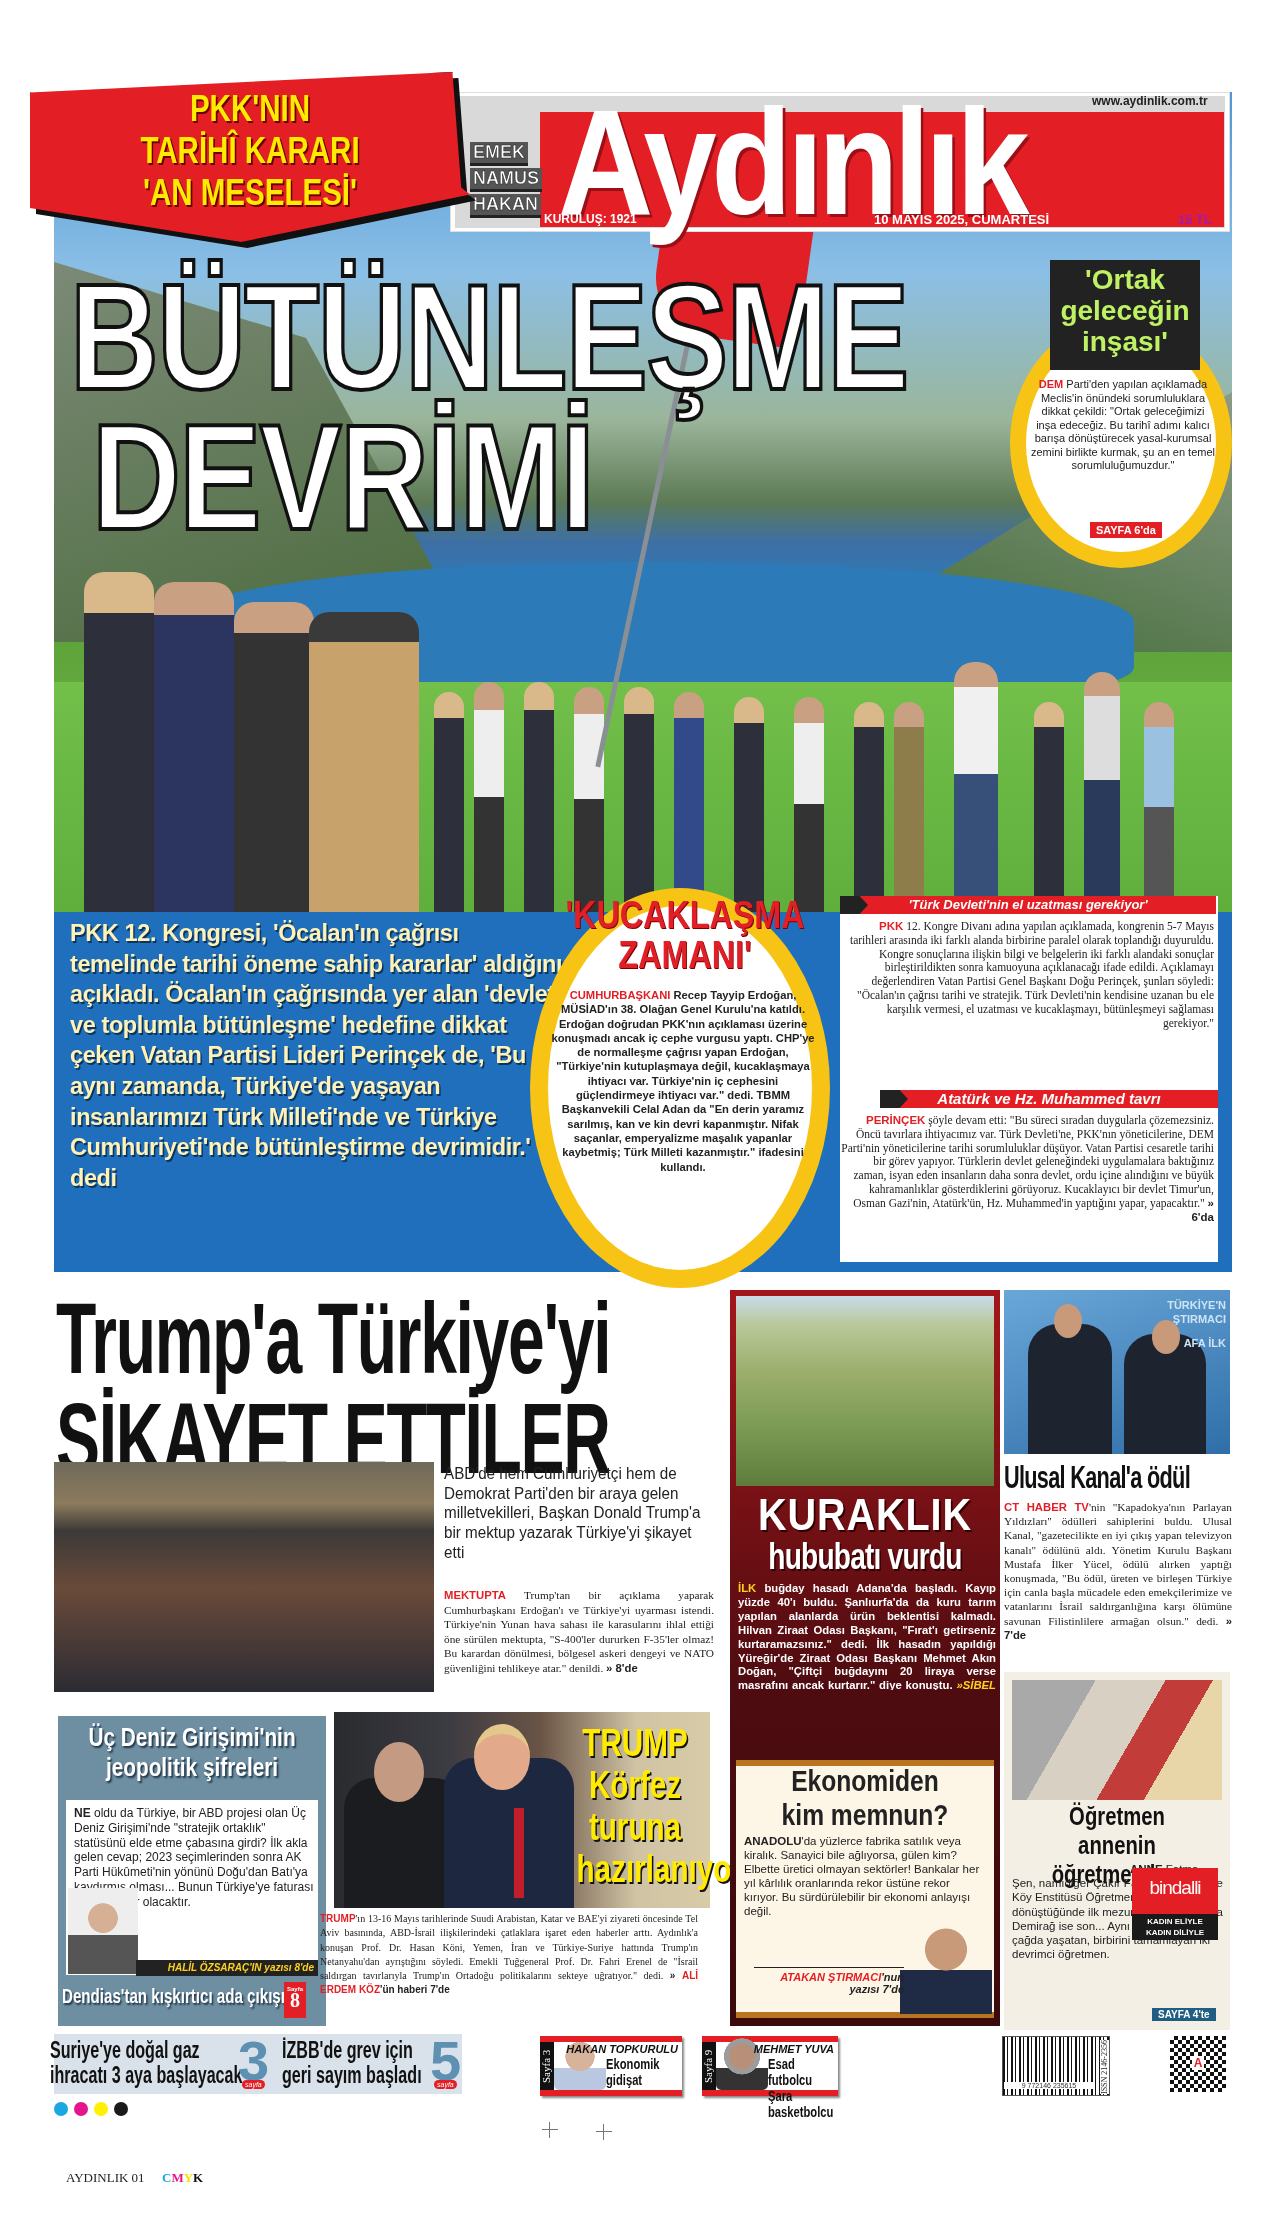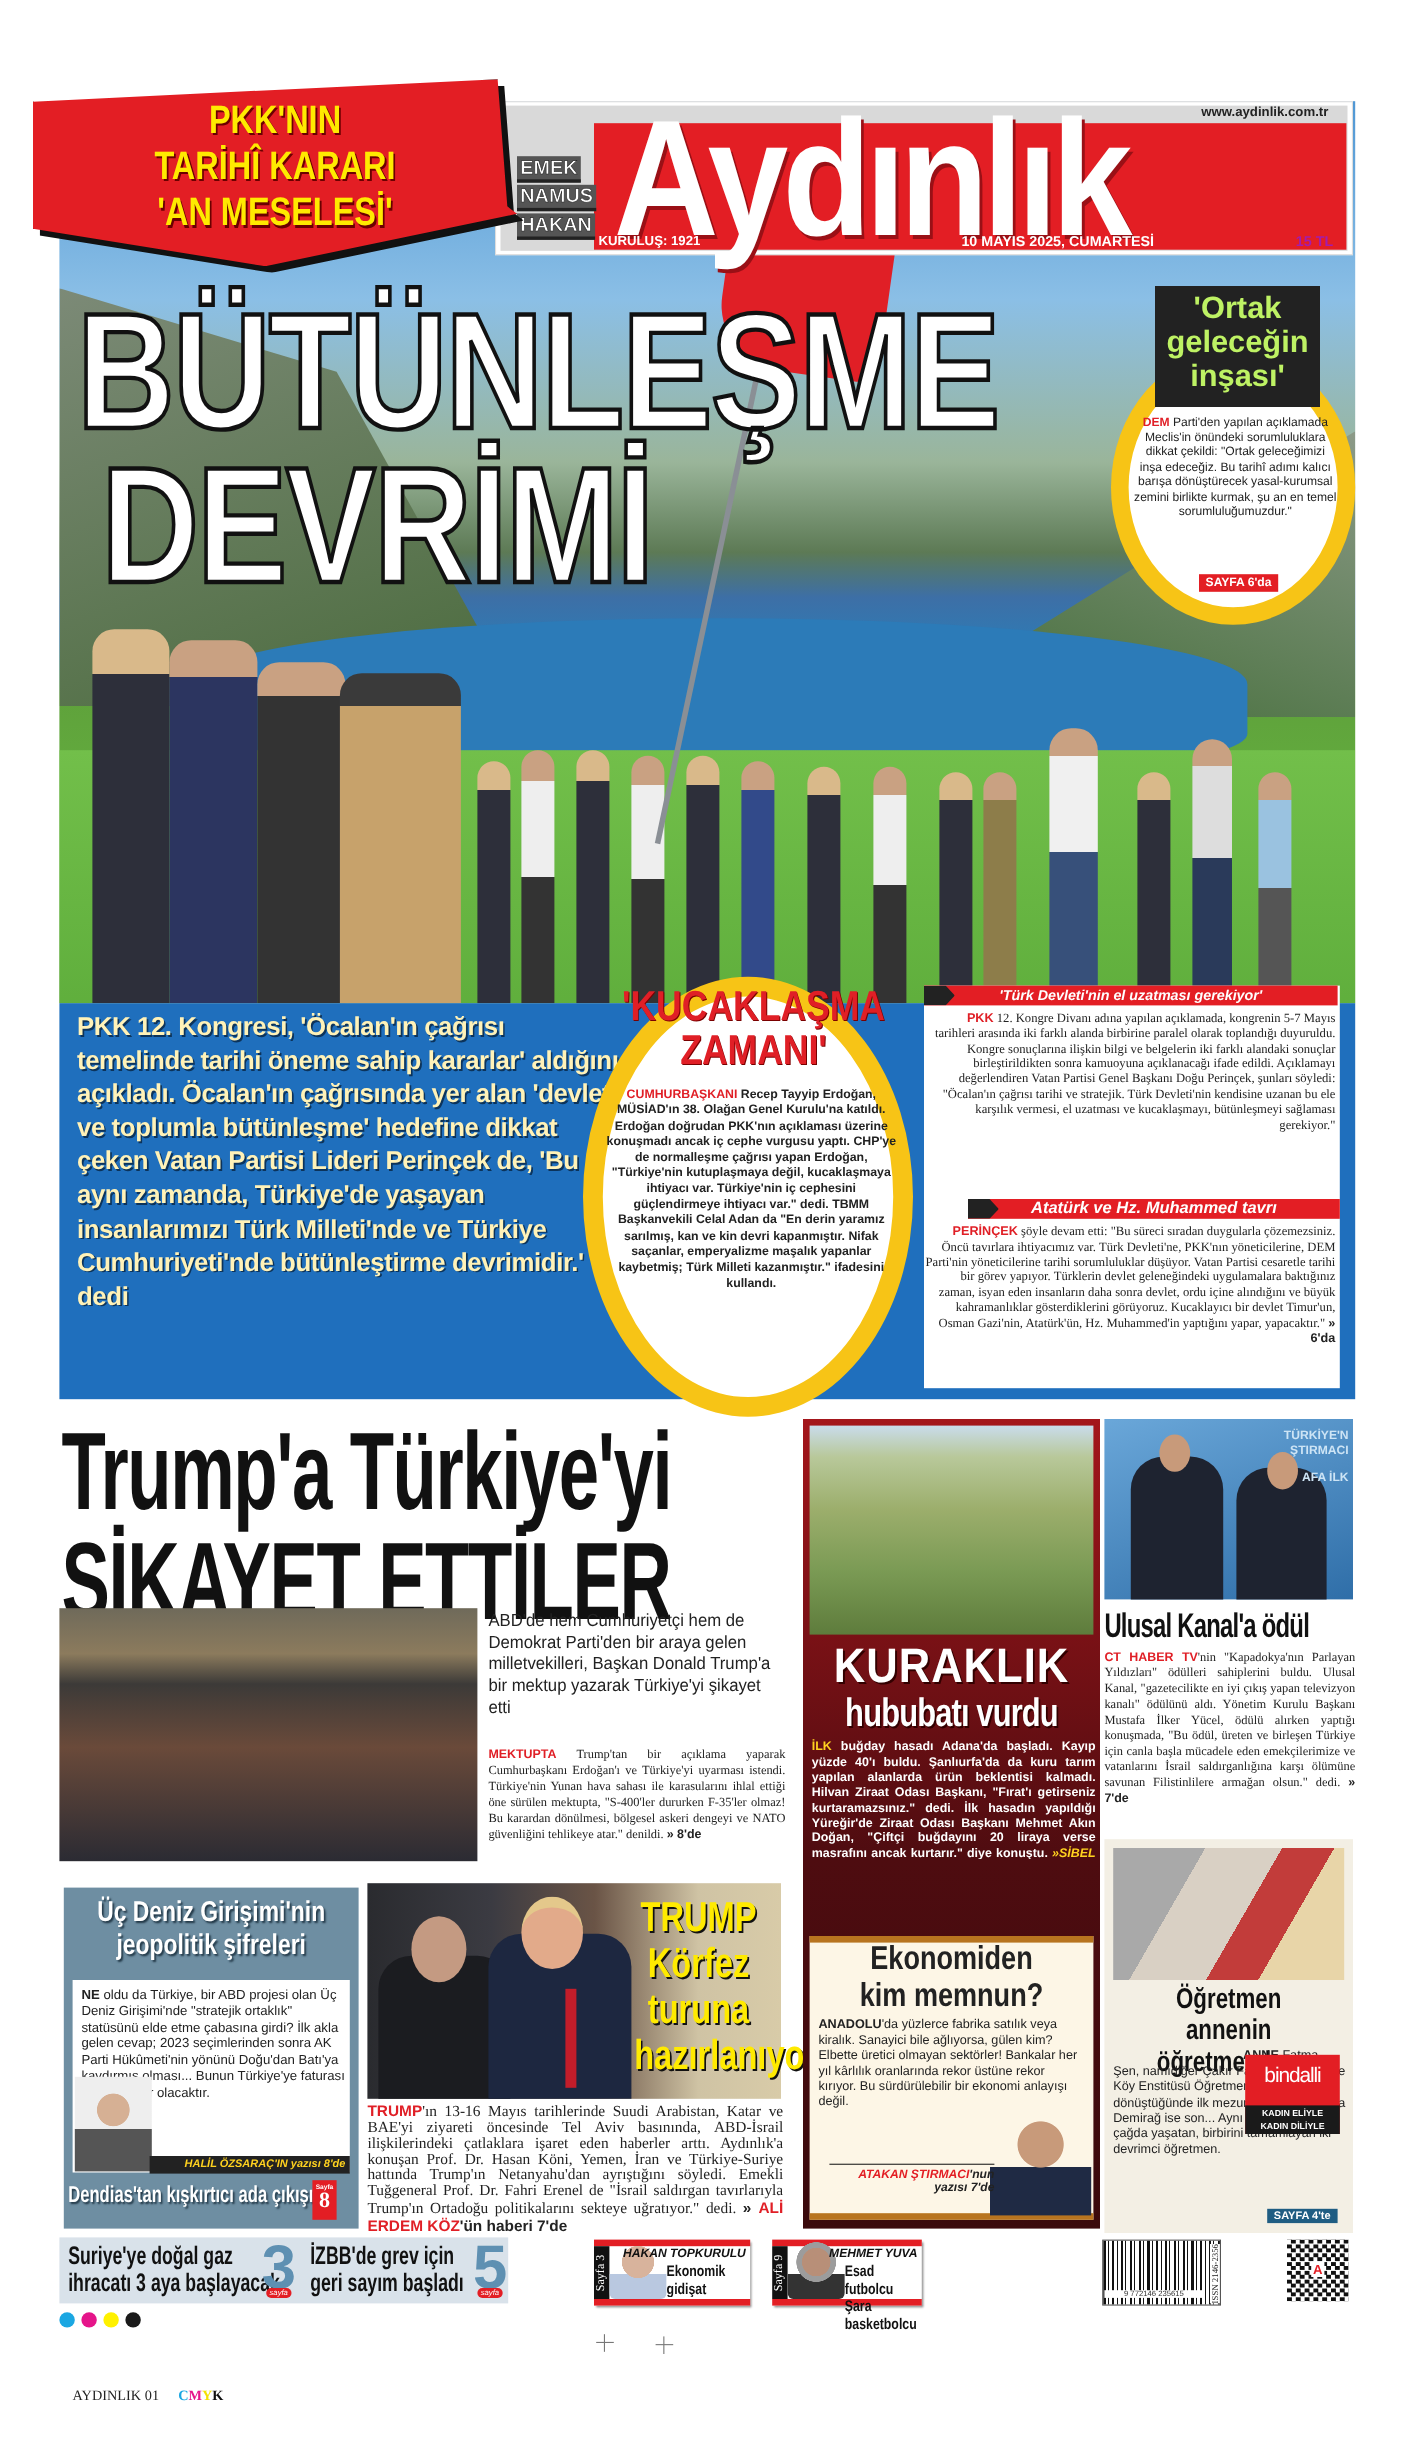--- a/index.html
+++ b/index.html
@@ -71,21 +71,21 @@
 #uc-inner{left:66px;top:1800px;width:252px;height:175px;background:#fff}
 #uc-body{left:74px;top:1806px;width:240px;font-size:12px;line-height:14.8px;color:#222}
 #uc-photo{left:68px;top:1888px;width:70px;height:86px;background:radial-gradient(circle at 50% 35%,#d6b094 0 22%,transparent 23%),linear-gradient(180deg,#eee 0 55%,#555 55%)}
 #uc-cred{left:136px;top:1960px;width:182px;height:16px;background:#222;color:#ffd21f;font-style:italic;font-weight:900;font-size:10px;line-height:16px;text-align:right;padding-right:4px}
 #dendias{left:62px;top:1984px;font-size:21px;color:#fff;font-weight:900;text-shadow:2px 2px 2px #213746;transform:scaleX(.72);transform-origin:left top}
 #dendias-badge{left:284px;top:1982px;width:22px;height:36px;background:#e31e24;color:#fff;text-align:center;font-family:"Liberation Serif",serif;font-weight:700;font-size:20px;line-height:12px;padding-top:2px}
 #dendias-badge small{font-size:6px;display:block;font-family:"Liberation Sans",sans-serif;line-height:10px}
 
 #korfez-photo{left:334px;top:1712px;width:376px;height:196px;background:linear-gradient(90deg,#2a2b2f 0%,#3b3b42 30%,#6a5446 55%,#cfc3a4 80%,#d8cba8 100%)}
 #korfez-title{left:560px;top:1722px;width:150px;text-align:center;color:#ffea00;font-weight:900;font-size:38px;line-height:42px;text-shadow:2px 2px 0 #111;transform:scaleX(.78);transform-origin:center top}
-#korfez-body{left:334px;top:1912px;width:378px;font-size:14px;line-height:14.3px;color:#222;text-align:justify}
+#korfez-body{left:320px;top:1912px;width:378px;font-size:10px;line-height:14.3px;color:#222;text-align:justify}
 
 #eko-outer{left:730px;top:1690px;width:270px;height:336px;background:linear-gradient(180deg,#4e0c10,#3a0a0c)}
 #eko-box{left:736px;top:1760px;width:258px;height:258px;background:#fdf6e6;border-top:6px solid #b8741f;border-bottom:6px solid #b8741f}
 #eko-title{left:736px;top:1764px;width:258px;text-align:center;font-weight:900;font-size:30px;line-height:34px;color:#222;transform:scaleX(.82);transform-origin:center top}
 #eko-body{left:744px;top:1834px;width:240px;font-size:11.5px;line-height:14px;color:#222}
 #eko-photo{left:900px;top:1910px;width:92px;height:104px;background:radial-gradient(circle at 50% 38%,#c89a7a 0 26%,transparent 27%),linear-gradient(180deg,#fdf6e6 0 58%,#1f2a44 58%)}
 #eko-cred{left:754px;top:1967px;font-size:11px;font-style:italic;font-weight:900;color:#222;text-align:right;width:150px;border-top:1px solid #222;padding-top:3px}
 
 #ogr-box{left:1004px;top:1672px;width:226px;height:358px;background:#f3efe4}
 #ogr-photo{left:1012px;top:1680px;width:210px;height:120px;background:linear-gradient(120deg,#a9a9a9 0 30%,#d9d0c4 30% 55%,#c23c3a 55% 72%,#e8d5a8 72%)}
@@ -301,21 +301,21 @@
 <div id="bindalli" class="abs">
   <div class="bname">bindalli</div>
   <div class="btag">
       <div>KADIN ELİYLE</div>
       <div>KADIN DİLİYLE</div>
     </div>
 </div>
 <div id="ogr-sayfa" class="abs">SAYFA 4'te</div>
 
 <div id="foot-strip" class="abs"></div>
-<div class="abs" style="left:62px;top:2038px">
+<div class="abs" style="left:50px;top:2038px">
   <div class="foot-h">
       <div>Suriye'ye doğal gaz</div>
       <div>ihracatı 3 aya başlayacak</div>
     </div>
 </div>
 <div class="abs foot-num" style="left:238px;top:2036px">3</div>
 <div class="abs sayfa-pill" style="left:242px;top:2080px">sayfa</div>
 <div class="abs" style="left:282px;top:2038px">
   <div class="foot-h">
       <div>İZBB'de grev için</div>

